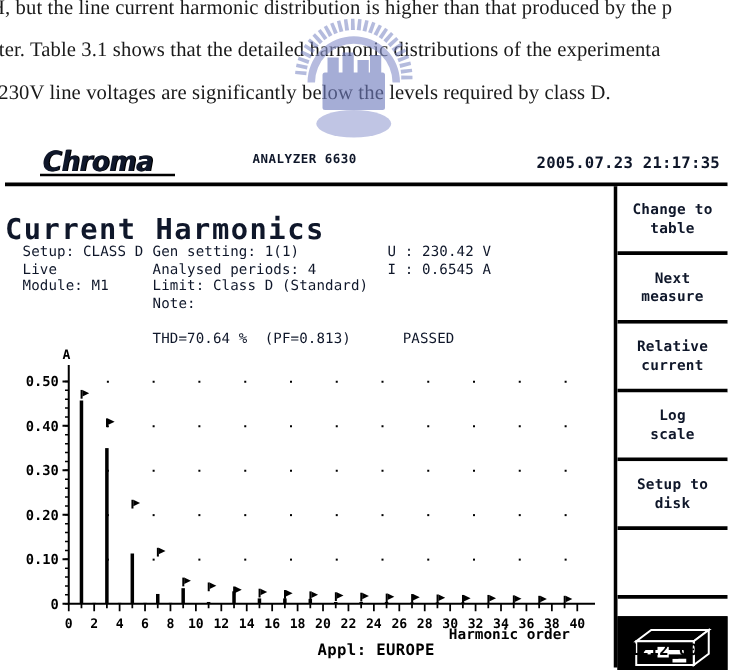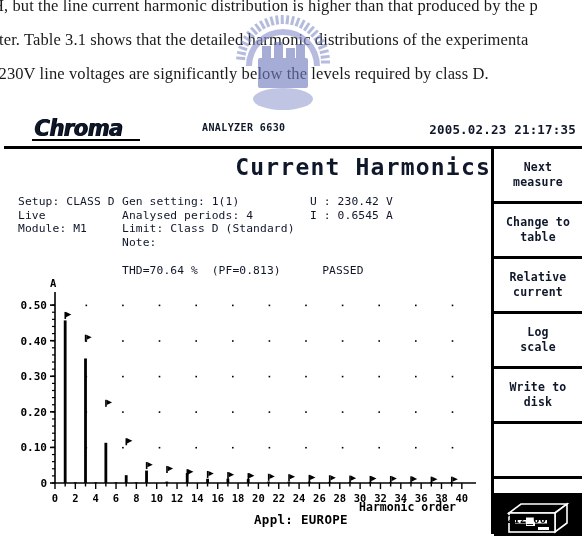--- a/index.html
+++ b/index.html
@@ -76,22 +76,22 @@
     position:absolute;left:0;top:0;width:487px;height:385px;
     border-right:3px solid #000;
     overflow:hidden;
   }
   #softkey-pane{
     position:absolute;left:490px;top:0;width:88px;height:385px;
   }
 
   
   #plot-title{
-    text-align:right;font-size:23px;font-weight:bold;
-    margin-top:5px;letter-spacing:1.2px;
+    text-align:left;font-size:23px;font-weight:bold;
+    margin-top:22px;letter-spacing:1.2px;
     font-family:"DejaVu Sans Mono","Liberation Mono",monospace;
   }
 
   
   #info-block{
     position:absolute;left:0;top:46px;width:487px;height:72px;
     font-size:11.3px;font-weight:normal;line-height:13.6px;
     letter-spacing:.1px;
   }
   .info-col-a{position:absolute;left:14px;top:0;white-space:pre;}
@@ -142,21 +142,21 @@
     border:2px solid #000;
   }
 
   
   #status-bar{
     position:absolute;left:4px;top:512px;width:578px;height:22px;
     font-family:"DejaVu Sans Mono","Liberation Mono",monospace;
     font-size:12.5px;font-weight:bold;
   }
   #appl{position:absolute;left:250px;top:0;letter-spacing:.3px;}
-  #code{position:absolute;left:492px;top:0;letter-spacing:.3px;font-family:Liberation Serif, serif;}
+  #code{position:absolute;left:492px;top:0;letter-spacing:.3px;}
 </style>
 </head>
 <body>
 
 <div id="doc-text">
   <div class="doc-line l1">H, but the line current harmonic distribution is higher than that produced by the p</div>
   <div class="doc-line l2">erter. Table 3.1 shows that the detailed harmonic distributions of the experimenta</div>
   <div class="doc-line l3">g 230V line voltages are significantly below the levels required by class D.</div>
 
   <svg id="watermark" viewBox="0 0 110 108">
@@ -210,21 +210,21 @@
     </g>
   </svg>
 </div>
 
 <div id="instrument">
 
   <div id="screen-header">
     <div id="brand">Chroma</div>
     <div id="brand-underline"></div>
     <div id="analyzer-model">ANALYZER 6630</div>
-    <div id="datetime">2005.02.23 21:17:35</div>
+    <div id="datetime">2005.07.23 21:17:35</div>
   </div>
 
   <div id="screen-body">
 
     <div id="plot-pane">
 
       <div id="plot-title">Current Harmonics</div>
 
       <div id="info-block">
         <div class="info-col-a">Setup: CLASS D
@@ -515,29 +515,29 @@
               <text x="457.8292682926829" y="227" text-anchor="middle" class="axis-text-sm">40</text>
             </g>
           <text id="chart-yunit" class="unit-text" x="46" y="12">A</text>
           <text id="chart-xlabel" class="xlabel-text" x="452" y="236" text-anchor="end">Harmonic order</text>
         </svg>
       </div>
 
     </div>
 
     <div id="softkey-pane">
+      <div class="softkey">Change to
+table</div>
       <div class="softkey">Next
 measure</div>
-      <div class="softkey">Change to
-table</div>
       <div class="softkey">Relative
 current</div>
       <div class="softkey">Log
 scale</div>
-      <div class="softkey">Write to
+      <div class="softkey">Setup to
 disk</div>
       <div class="softkey empty"></div>
       <div id="device-key">
         <svg width="66" height="34" viewBox="0 0 66 34">
           <polygon points="4,12 50,12 62,3 16,3" fill="#000" stroke="#fff" stroke-width="1.6"></polygon>
           <polygon points="50,12 62,3 62,22 50,31" fill="#000" stroke="#fff" stroke-width="1.6"></polygon>
           <rect x="4" y="12" width="46" height="19" fill="#000" stroke="#fff" stroke-width="1.6"></rect>
           <rect x="10" y="19" width="32" height="3.5" fill="#fff"></rect>
           <rect x="21" y="16.5" width="9" height="8.5" fill="#fff"></rect>
           <rect x="33" y="26" width="11" height="3" fill="#fff"></rect>

